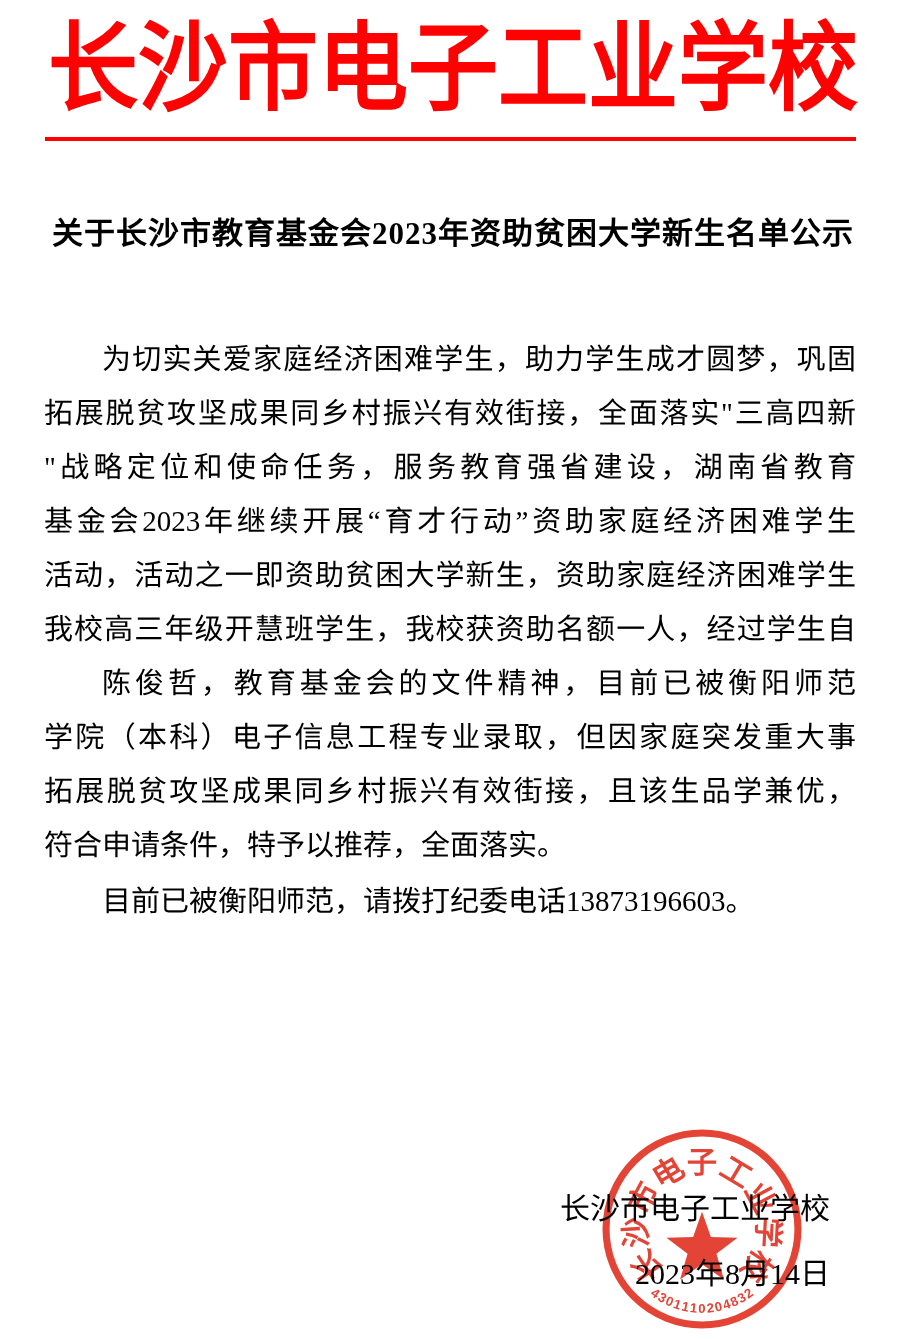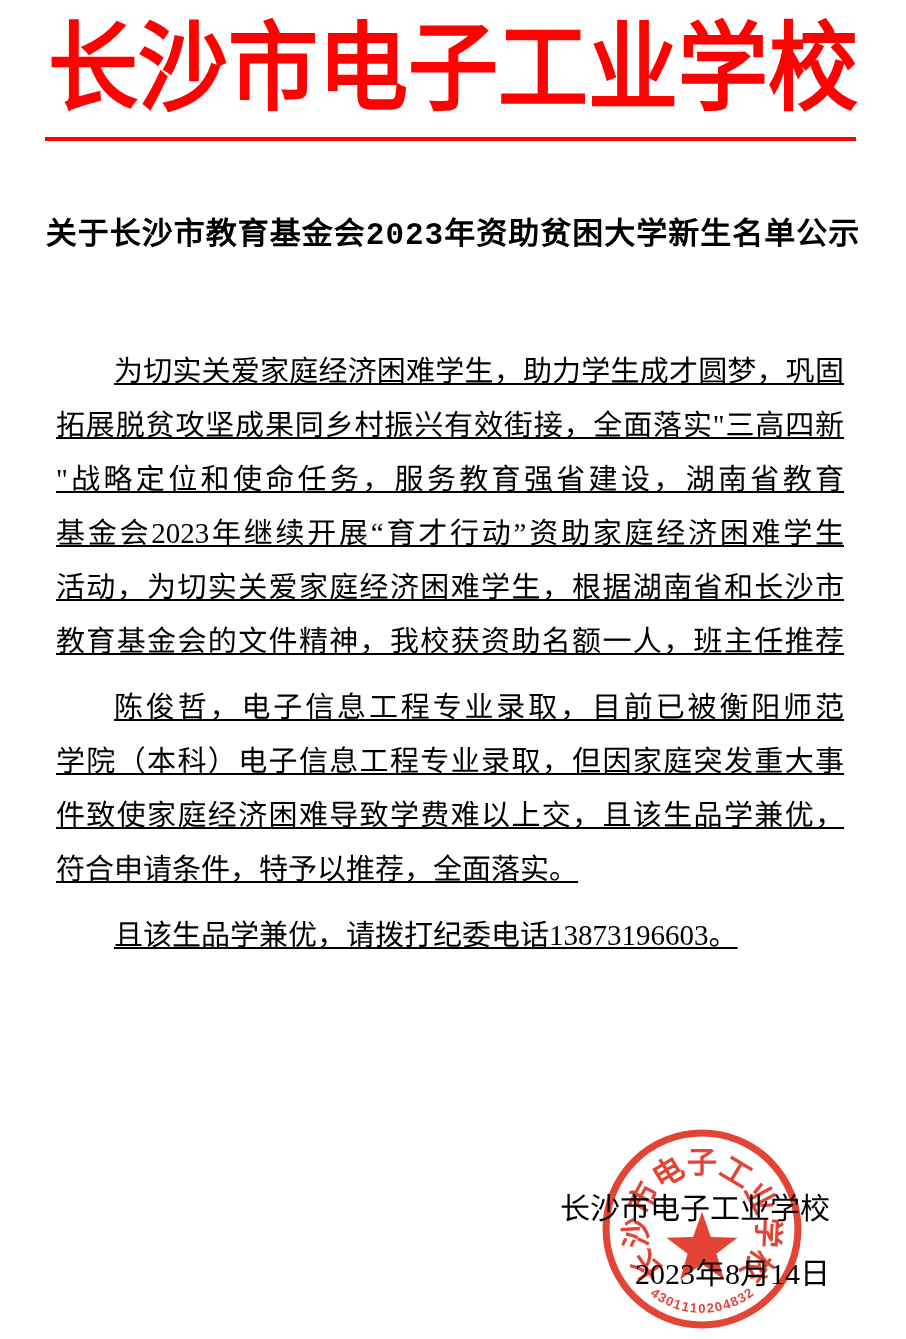--- a/index.html
+++ b/index.html
@@ -18,28 +18,28 @@
     font-family:"Liberation Serif","DejaVu Serif",serif;
     transform:scaleY(1.08);transform-origin:50% 10%;white-space:nowrap;
   }
   .red-line{
     position:absolute;top:137px;left:45px;width:811px;height:4px;
     background:var(--header-red);
   }
   .doc-title{
     position:absolute;top:208px;left:0;width:906px;text-align:center;
     font-size:31px;font-weight:bold;letter-spacing:1px;
-    font-family:Liberation Mono, monospace;color:#000;
+    font-family:Liberation Serif, serif;color:#000;
     white-space:nowrap;
   }
   .doc-body{
     position:absolute;top:332px;left:44px;width:812px;
     font-size:29px;line-height:54px;color:#000;
   }
-  .para{margin:12px;text-decoration:underline;}
+  .para{margin:0;}
   .para:nth-child(3){margin-top:2px;}
   .para:nth-child(4){margin-top:11px;}
   .bodyline{
     text-align:justify;text-align-last:justify;text-justify:inter-character;
     white-space:nowrap_disabled;
   }
   .bodyline.first{text-indent:2em;}
   .bodyline.last{text-align-last:left;}
   .sign-school{
     position:absolute;top:1184px;right:76px;font-size:30px;color:#000;
@@ -72,31 +72,31 @@
 <div class="red-line"></div>
 
 <div class="doc-title">关于长沙市教育基金会2023年资助贫困大学新生名单公示</div>
 
 <div class="doc-body">
     <div class="para">
       <div class="bodyline first">为切实关爱家庭经济困难学生，助力学生成才圆梦，巩固</div>
       <div class="bodyline">拓展脱贫攻坚成果同乡村振兴有效街接，全面落实"三高四新</div>
       <div class="bodyline">"战略定位和使命任务，服务教育强省建设，湖南省教育</div>
       <div class="bodyline">基金会2023年继续开展“育才行动”资助家庭经济困难学生</div>
-      <div class="bodyline">活动，为切实关爱家庭经济困难学生，根据湖南省和长沙市</div>
-      <div class="bodyline">教育基金会的文件精神，我校获资助名额一人，班主任推荐</div>
+      <div class="bodyline">活动，活动之一即资助贫困大学新生，资助家庭经济困难学生</div>
+      <div class="bodyline">我校高三年级开慧班学生，我校获资助名额一人，经过学生自</div>
     </div>
     <div class="para">
-      <div class="bodyline first">陈俊哲，电子信息工程专业录取，目前已被衡阳师范</div>
+      <div class="bodyline first">陈俊哲，教育基金会的文件精神，目前已被衡阳师范</div>
       <div class="bodyline">学院（本科）电子信息工程专业录取，但因家庭突发重大事</div>
-      <div class="bodyline">件致使家庭经济困难导致学费难以上交，且该生品学兼优，</div>
+      <div class="bodyline">拓展脱贫攻坚成果同乡村振兴有效街接，且该生品学兼优，</div>
       <div class="bodyline last">符合申请条件，特予以推荐，全面落实。</div>
     </div>
     <div class="para">
-      <div class="bodyline first last">且该生品学兼优，请拨打纪委电话13873196603。</div>
+      <div class="bodyline first last">目前已被衡阳师范，请拨打纪委电话13873196603。</div>
     </div>
   </div>
 
 <div class="sign-school">长沙市电子工业学校</div>
 
 <div class="sign-date">2023年8月14日</div>
 
 <svg class="seal" viewBox="0 0 200 200" aria-hidden="true">
   <circle class="seal-ring" cx="100" cy="100" r="95"></circle>
   <g id="seal-arc">

